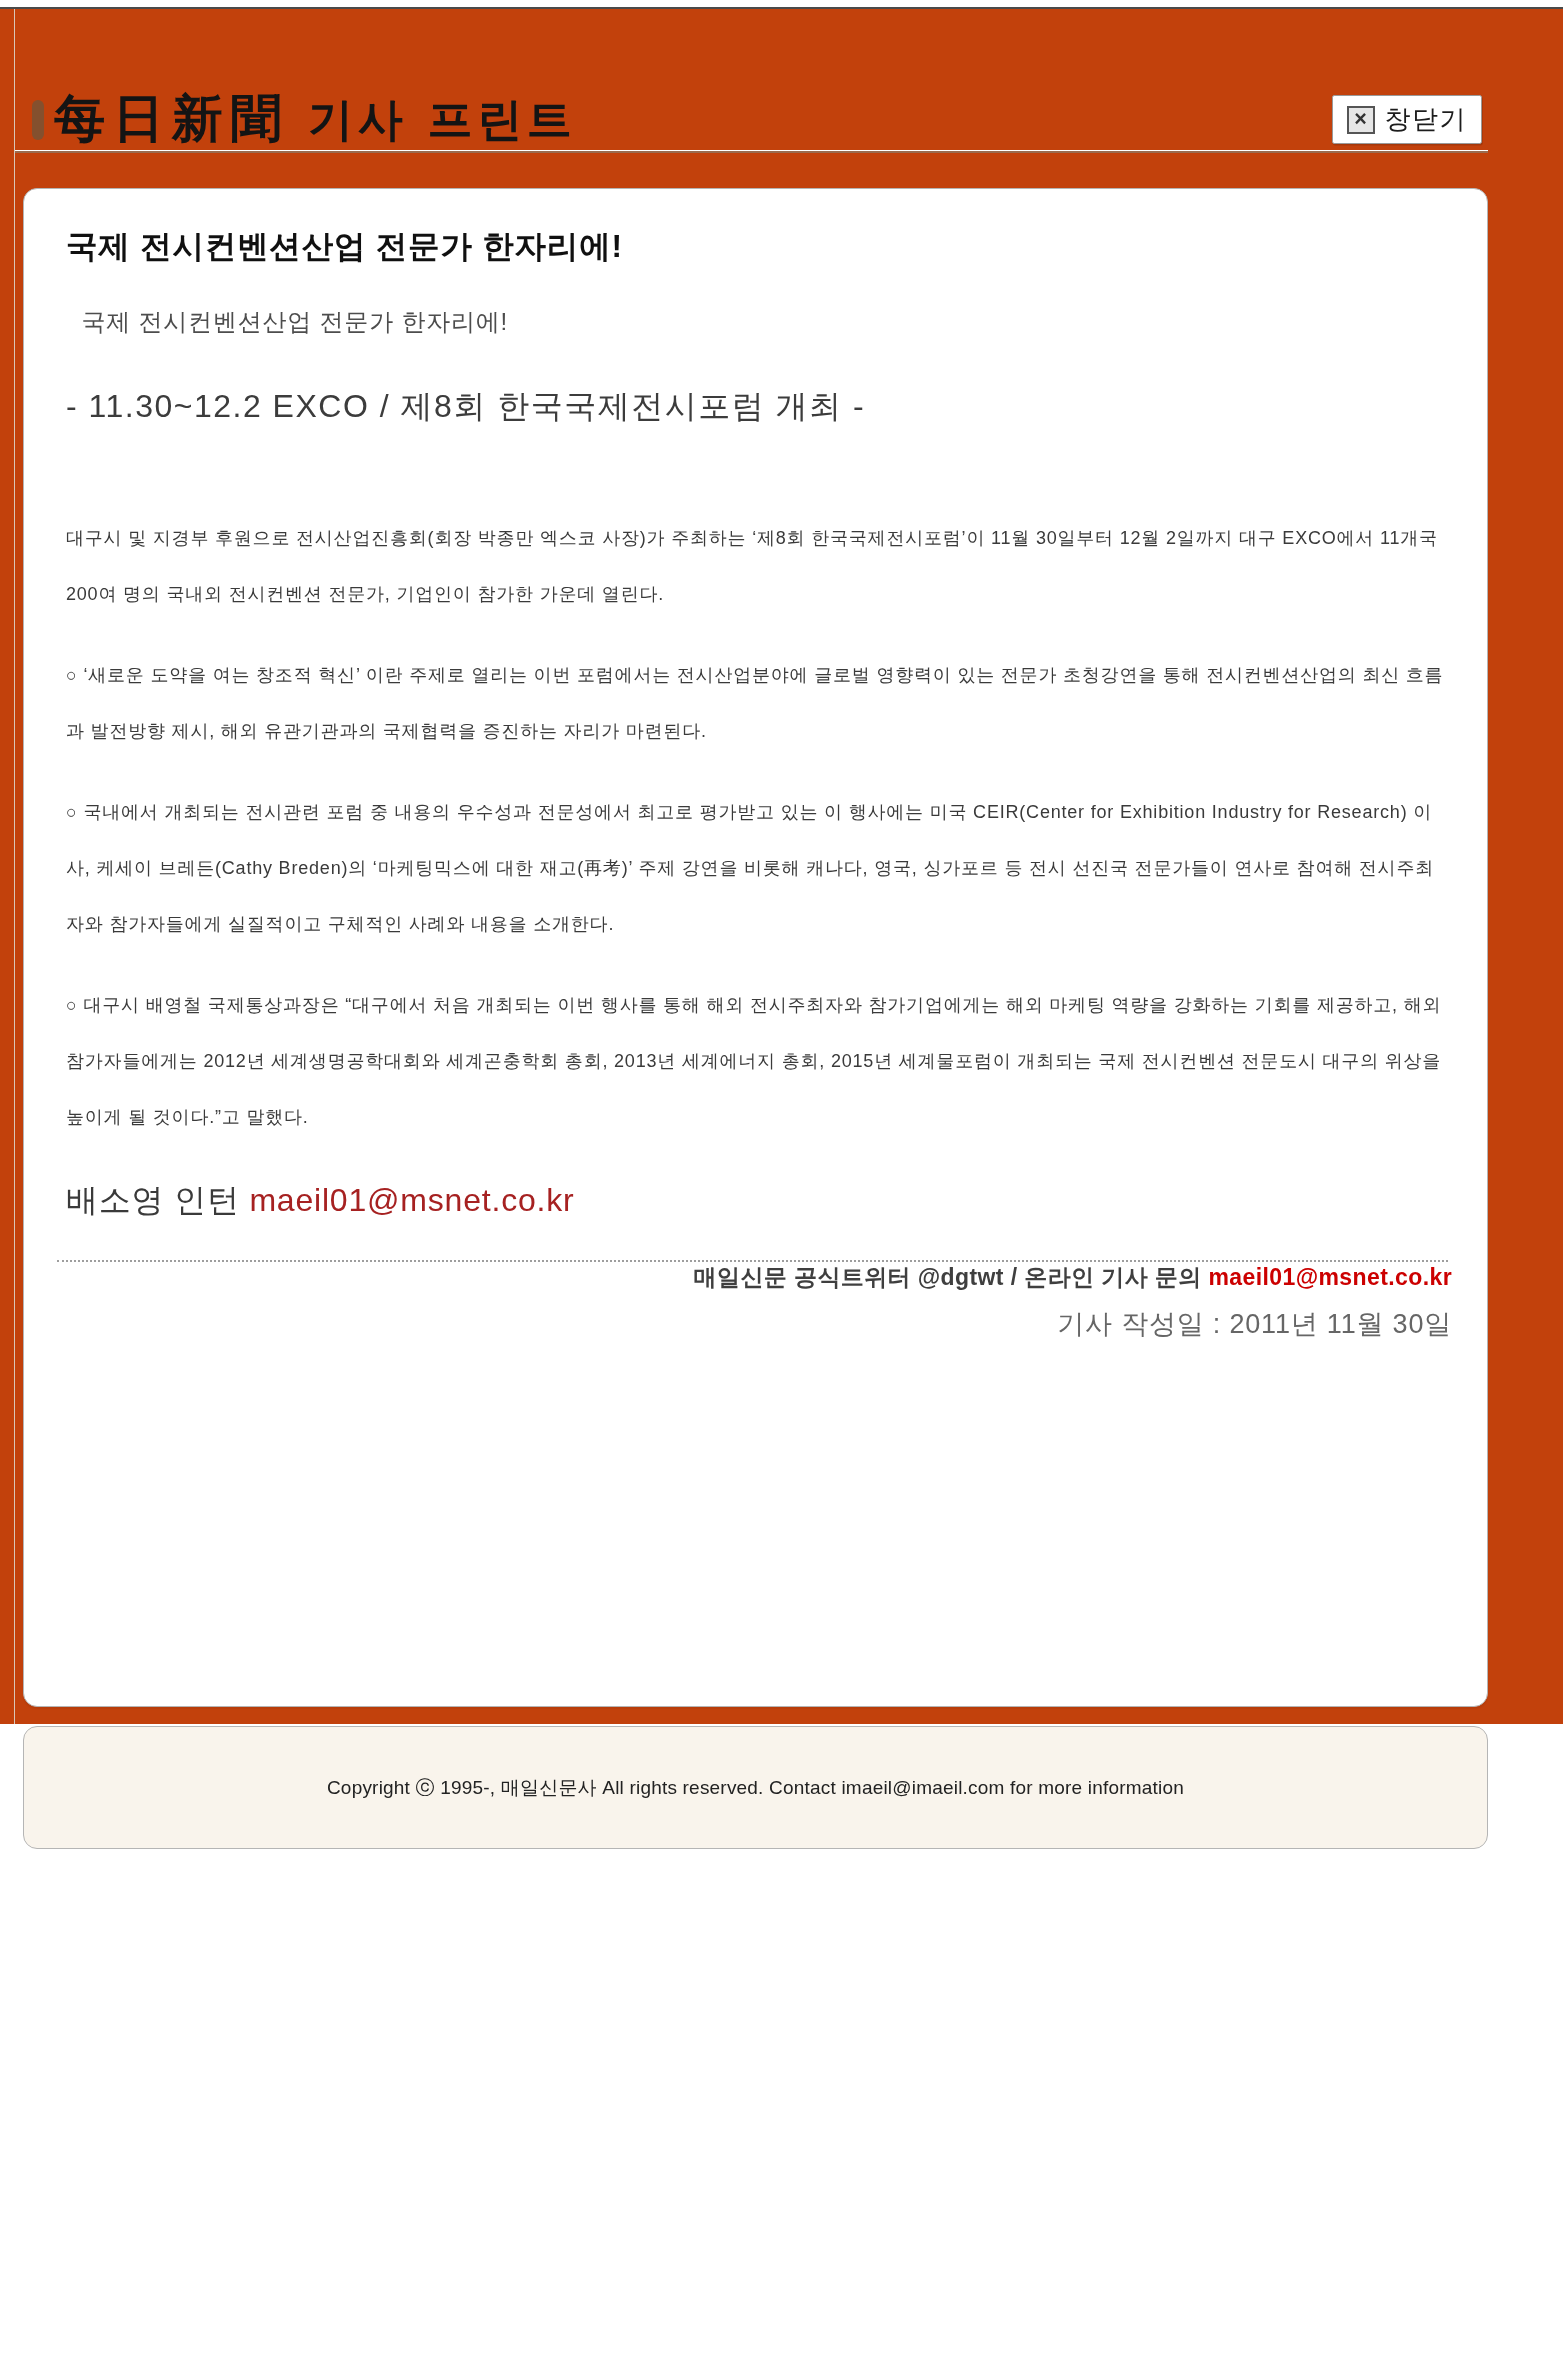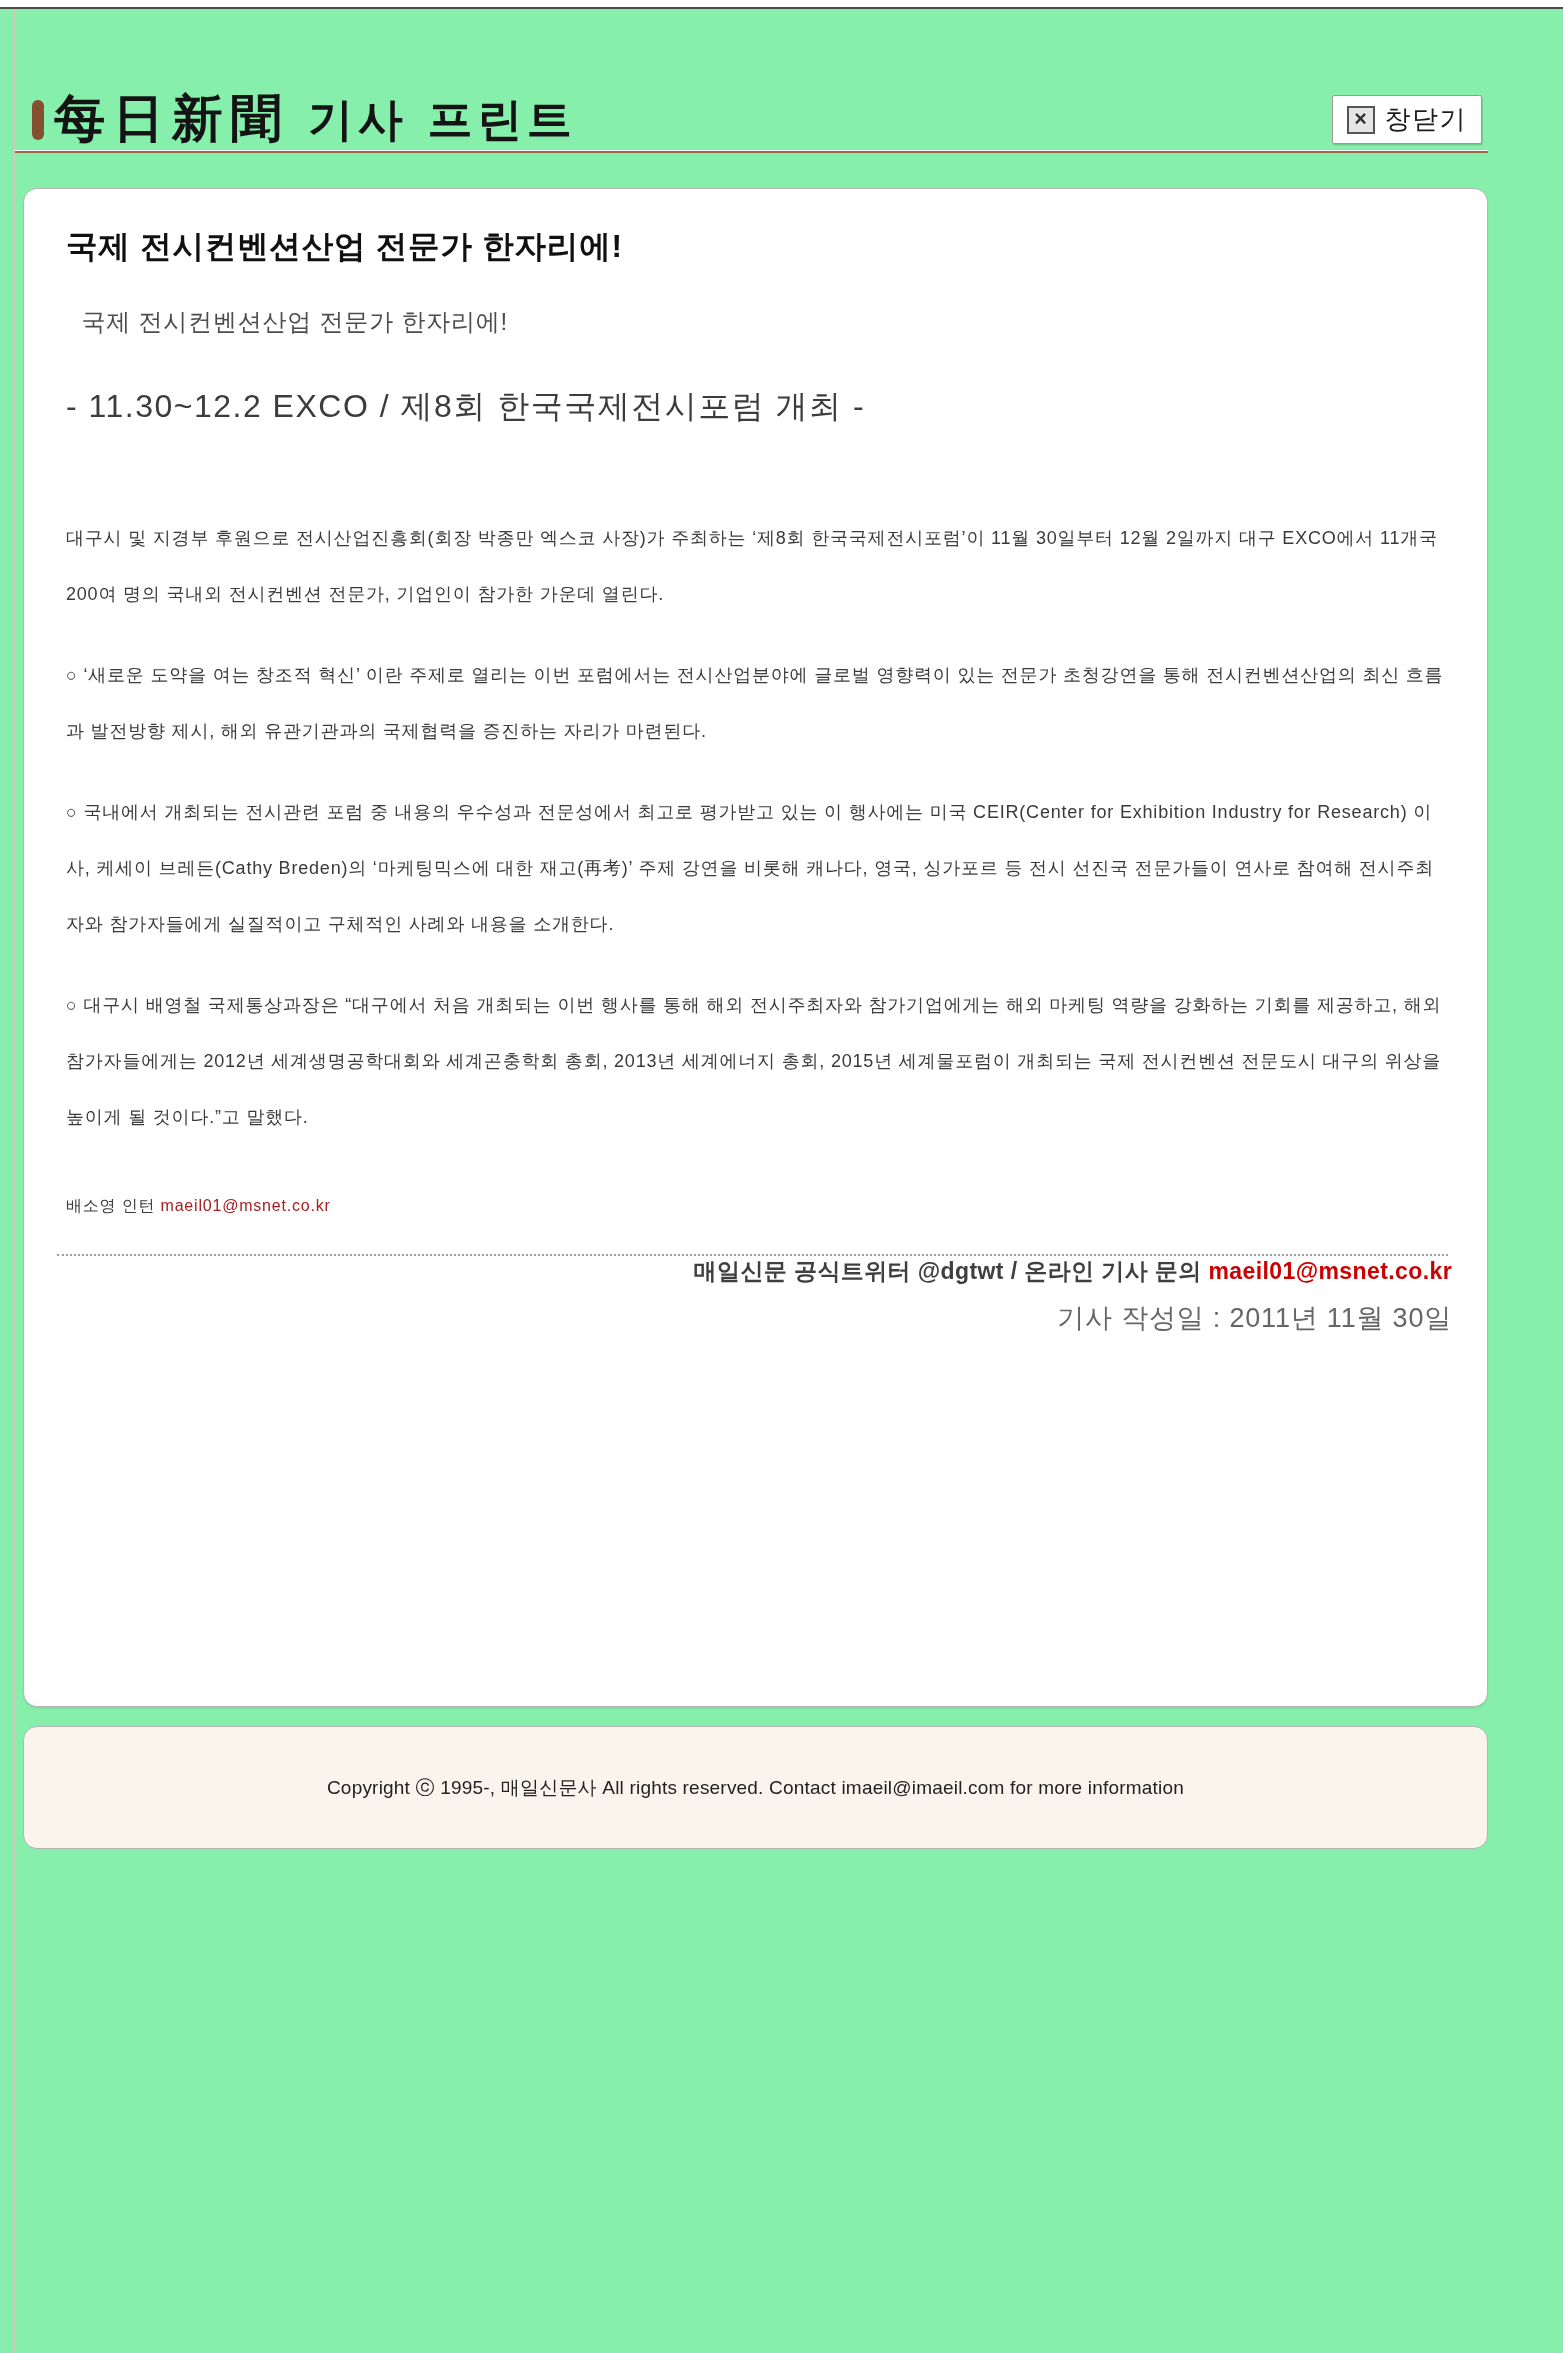--- a/index.html
+++ b/index.html
@@ -7,22 +7,22 @@
   body {
     font-family:"Liberation Sans","DejaVu Sans",sans-serif;
     background:#ffffff;
     width:1563px; height:2354px;
     overflow:hidden;
   }
   .top-white { height:7px; background:#ffffff; }
   .top-line  { height:2.3px; background:#4a4a4a; }
   .page {
     position:relative;
-    background:#86efac;
-    height:2345px;
+    background:#c2410c;
+    height:1715px;
     width:1563px;
   }
   .page::before{
     content:"";
     position:absolute; left:14px; top:0; bottom:0; width:0.8px;
     background:#d9c6b8;
   }
 
   
   .header-row{
@@ -82,22 +82,22 @@
     font-size:32px; color:#3c3c3c; letter-spacing:1.5px;
   }
   .article-body p{
     margin-top:81px;
     font-size:18px; color:#3a3a3a;
     line-height:56px; letter-spacing:0.8px;
     text-align:left;
   }
   .article-body p + p{ margin-top:25px; }
   .reporter-line{
-    margin-top:51px;
-    font-size:16px; color:#3a3a3a; letter-spacing:0.8px;
+    margin-top:34px;
+    font-size:32px; color:#3a3a3a; letter-spacing:0.8px;
   }
   .reporter-email{ color:#a62121; text-decoration:none; cursor:pointer; }
   .dotted-divider{
     margin:37px 3.8px 0 -9.2px;
     border-top:2.3px dotted #9e9e9e;
   }
   .article-footer{ text-align:right; }
   .footer-line1{
     font-size:23px; font-weight:bold; color:#3f3f3f; letter-spacing:0.4px;
   }

